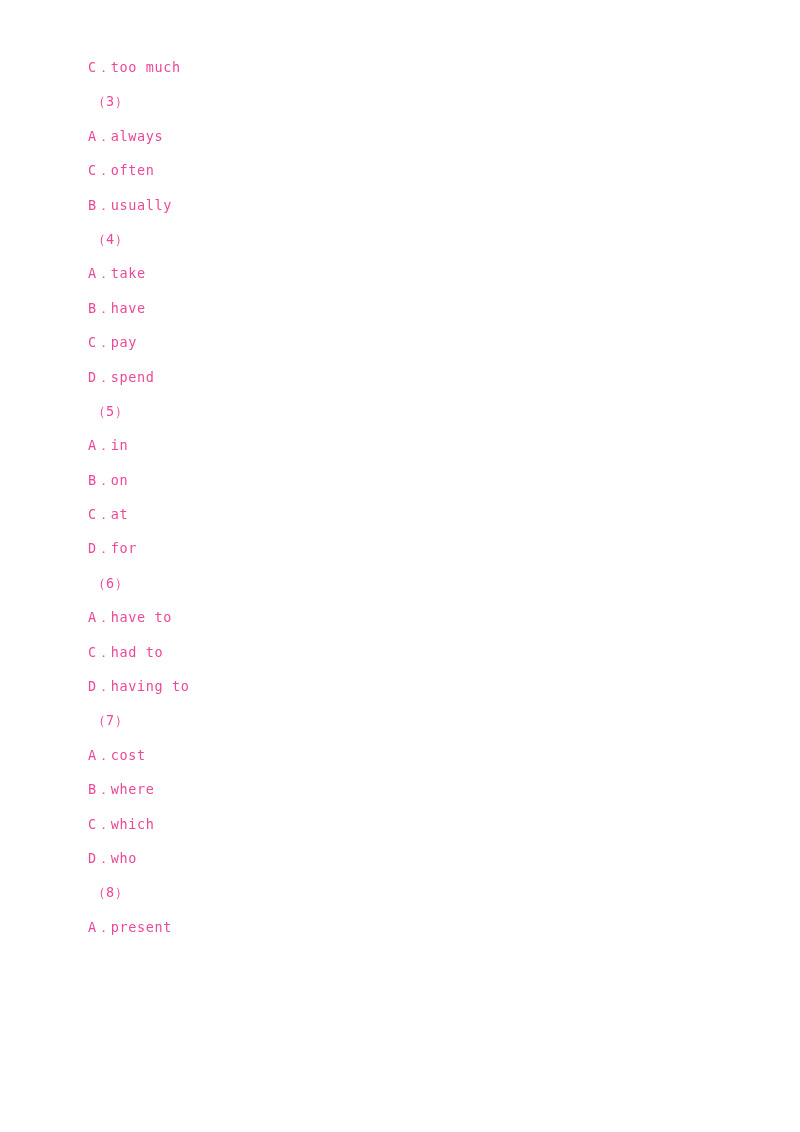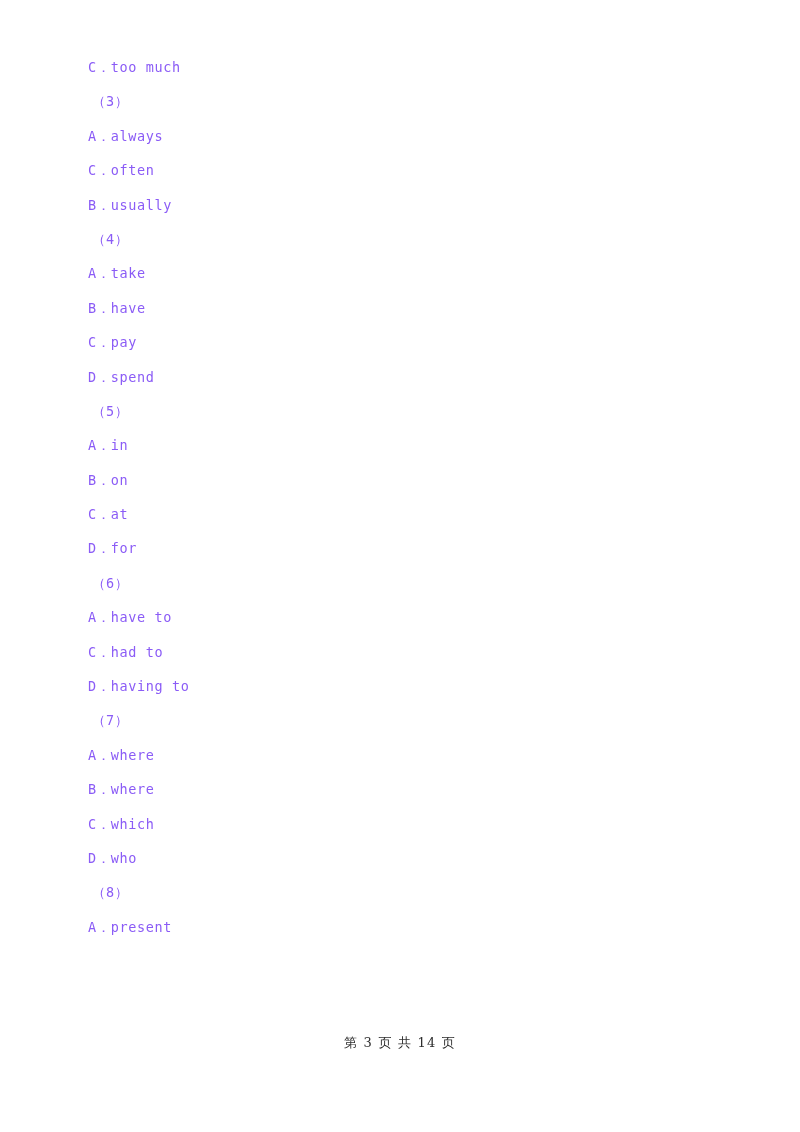--- a/index.html
+++ b/index.html
@@ -30,21 +30,21 @@
     position: absolute;
     left: 88px;
     top: 50px;
     width: 640px;
   }
 
   .line {
     height: 34.4px;
     line-height: 34.4px;
     font-size: 13.5px;
-    color: #8b5cf6;
+    color: #ec4899;
     letter-spacing: 0.6px;
     white-space: pre;
   }
 
   .line.option {
     padding-left: 0;
   }
 
   .line.qnum {
     padding-left: 4px;
@@ -86,25 +86,22 @@
     <div class="line qnum">（5）</div>
     <div class="line option">A．in</div>
     <div class="line option">B．on</div>
     <div class="line option">C．at</div>
     <div class="line option">D．for</div>
     <div class="line qnum">（6）</div>
     <div class="line option">A．have to</div>
     <div class="line option">C．had to</div>
     <div class="line option">D．having to</div>
     <div class="line qnum">（7）</div>
-    <div class="line option">A．where</div>
+    <div class="line option">A．cost</div>
     <div class="line option">B．where</div>
     <div class="line option">C．which</div>
     <div class="line option">D．who</div>
     <div class="line qnum">（8）</div>
     <div class="line option">A．present</div>
   </div>
 
-  <div class="footer">
-    <span class="footer-text">第 3 页 共 14 页</span>
-  </div>
 
 </div>
 
 </body></html>

